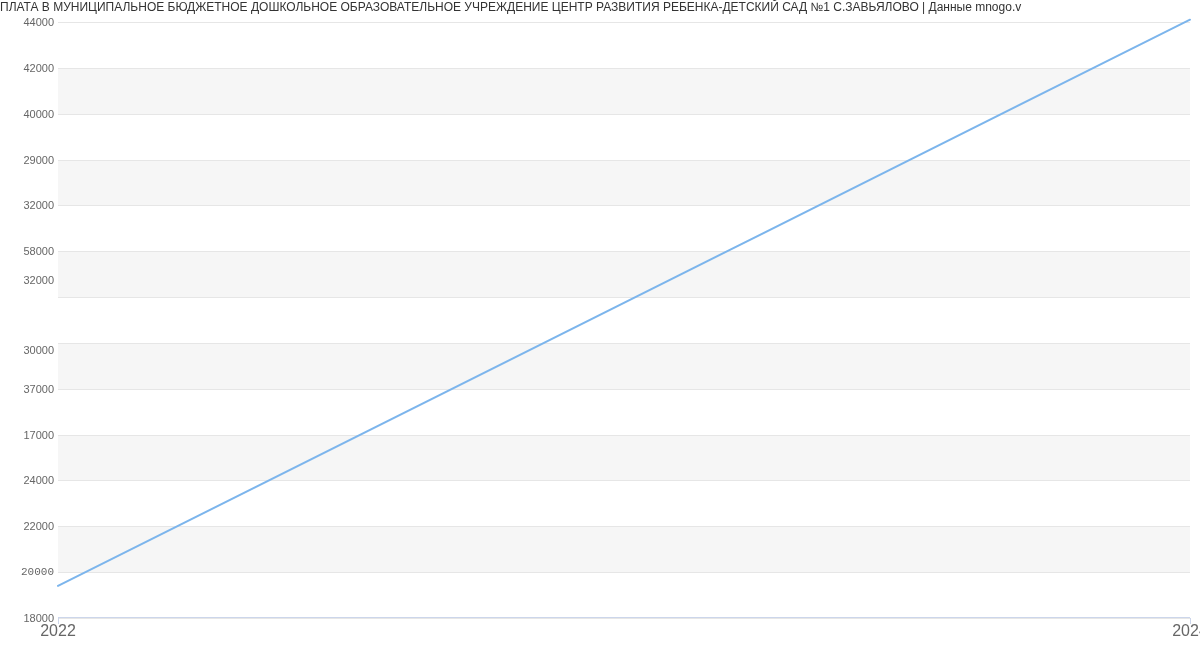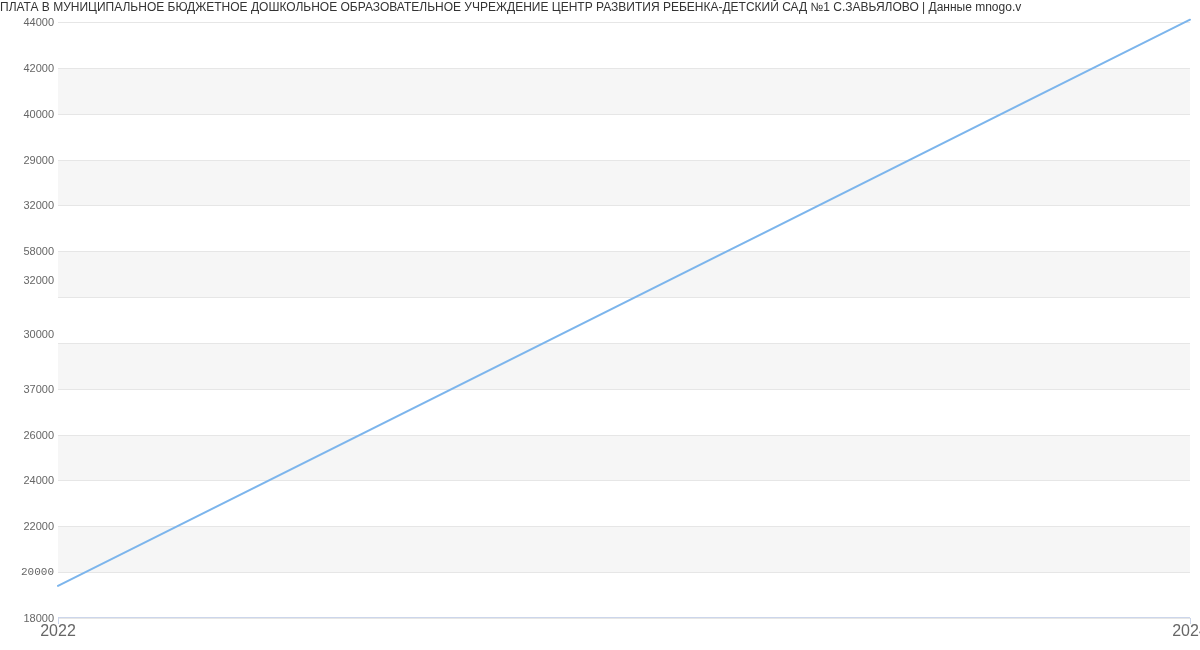--- a/index.html
+++ b/index.html
@@ -135,23 +135,23 @@
       <path class="series-line" id="series-path" d="M0 563.9076923076923 L1132 -2.292307692307645"></path>
     </svg>
     <div class="x-axis-line"></div>
   </div>
 
   <div id="y-labels">
       <div class="y-tick-label" style="top: 618px;">18000</div>
       <div class="y-tick-label" style="top: 572.154px; font-family: Liberation Mono, monospace;">20000</div>
       <div class="y-tick-label" style="top: 526.308px;">22000</div>
       <div class="y-tick-label" style="top: 480.462px;">24000</div>
-      <div class="y-tick-label" style="top: 434.615px;">26000</div>
+      <div class="y-tick-label" style="top: 434.615px;">17000</div>
       <div class="y-tick-label" style="top: 388.769px;">37000</div>
-      <div class="y-tick-label" style="top: 334px;">30000</div>
+      <div class="y-tick-label" style="top: 350px;">30000</div>
       <div class="y-tick-label" style="top: 280px;">32000</div>
       <div class="y-tick-label" style="top: 251.231px;">58000</div>
       <div class="y-tick-label" style="top: 205.385px;">32000</div>
       <div class="y-tick-label" style="top: 159.538px;">29000</div>
       <div class="y-tick-label" style="top: 113.692px;">40000</div>
       <div class="y-tick-label" style="top: 67.8462px;">42000</div>
       <div class="y-tick-label" style="top: 22px;">44000</div>
     </div>
   <div id="x-labels">
       <div class="x-tick-label" style="left: 58px;">2022</div>

